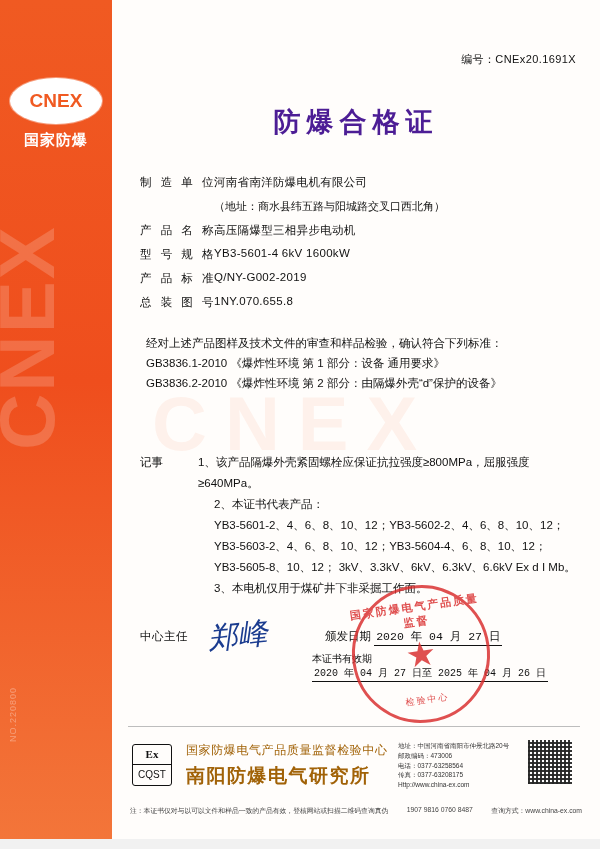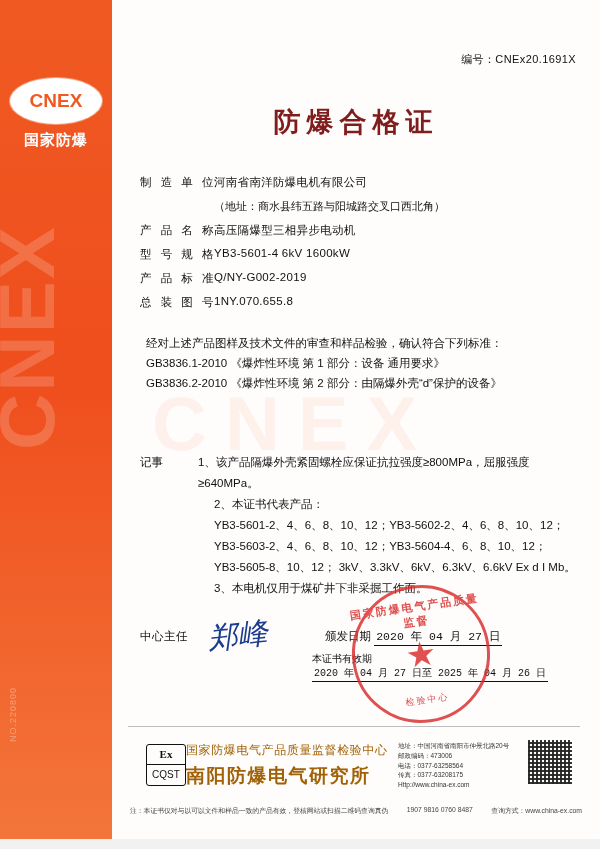--- a/index.html
+++ b/index.html
@@ -98,21 +98,21 @@
     letter-spacing: 0.4px;
   }
   .cert-title {
     position: absolute;
     left: 0;
     right: 0;
     top: 104px;
     text-align: center;
     font-size: 27px;
     font-weight: bold;
-    color: #7f1d1d;
+    color: #4c1d95;
     letter-spacing: 6px;
   }
   
   .fields {
     position: absolute;
     left: 28px;
     top: 175px;
     width: 430px;
   }
   .field-row {
@@ -276,21 +276,21 @@
   }
   .footer {
     position: absolute;
     left: 130px;
     top: 738px;
     width: 456px;
     height: 70px;
   }
   .ex-badge {
     position: absolute;
-    left: 16px;
+    left: 2px;
     top: 6px;
     width: 38px;
     height: 40px;
     border: 1.6px solid #111;
     border-radius: 3px;
     text-align: center;
     font-size: 11px;
     color: #111;
   }
   .ex-badge .ex-top {

